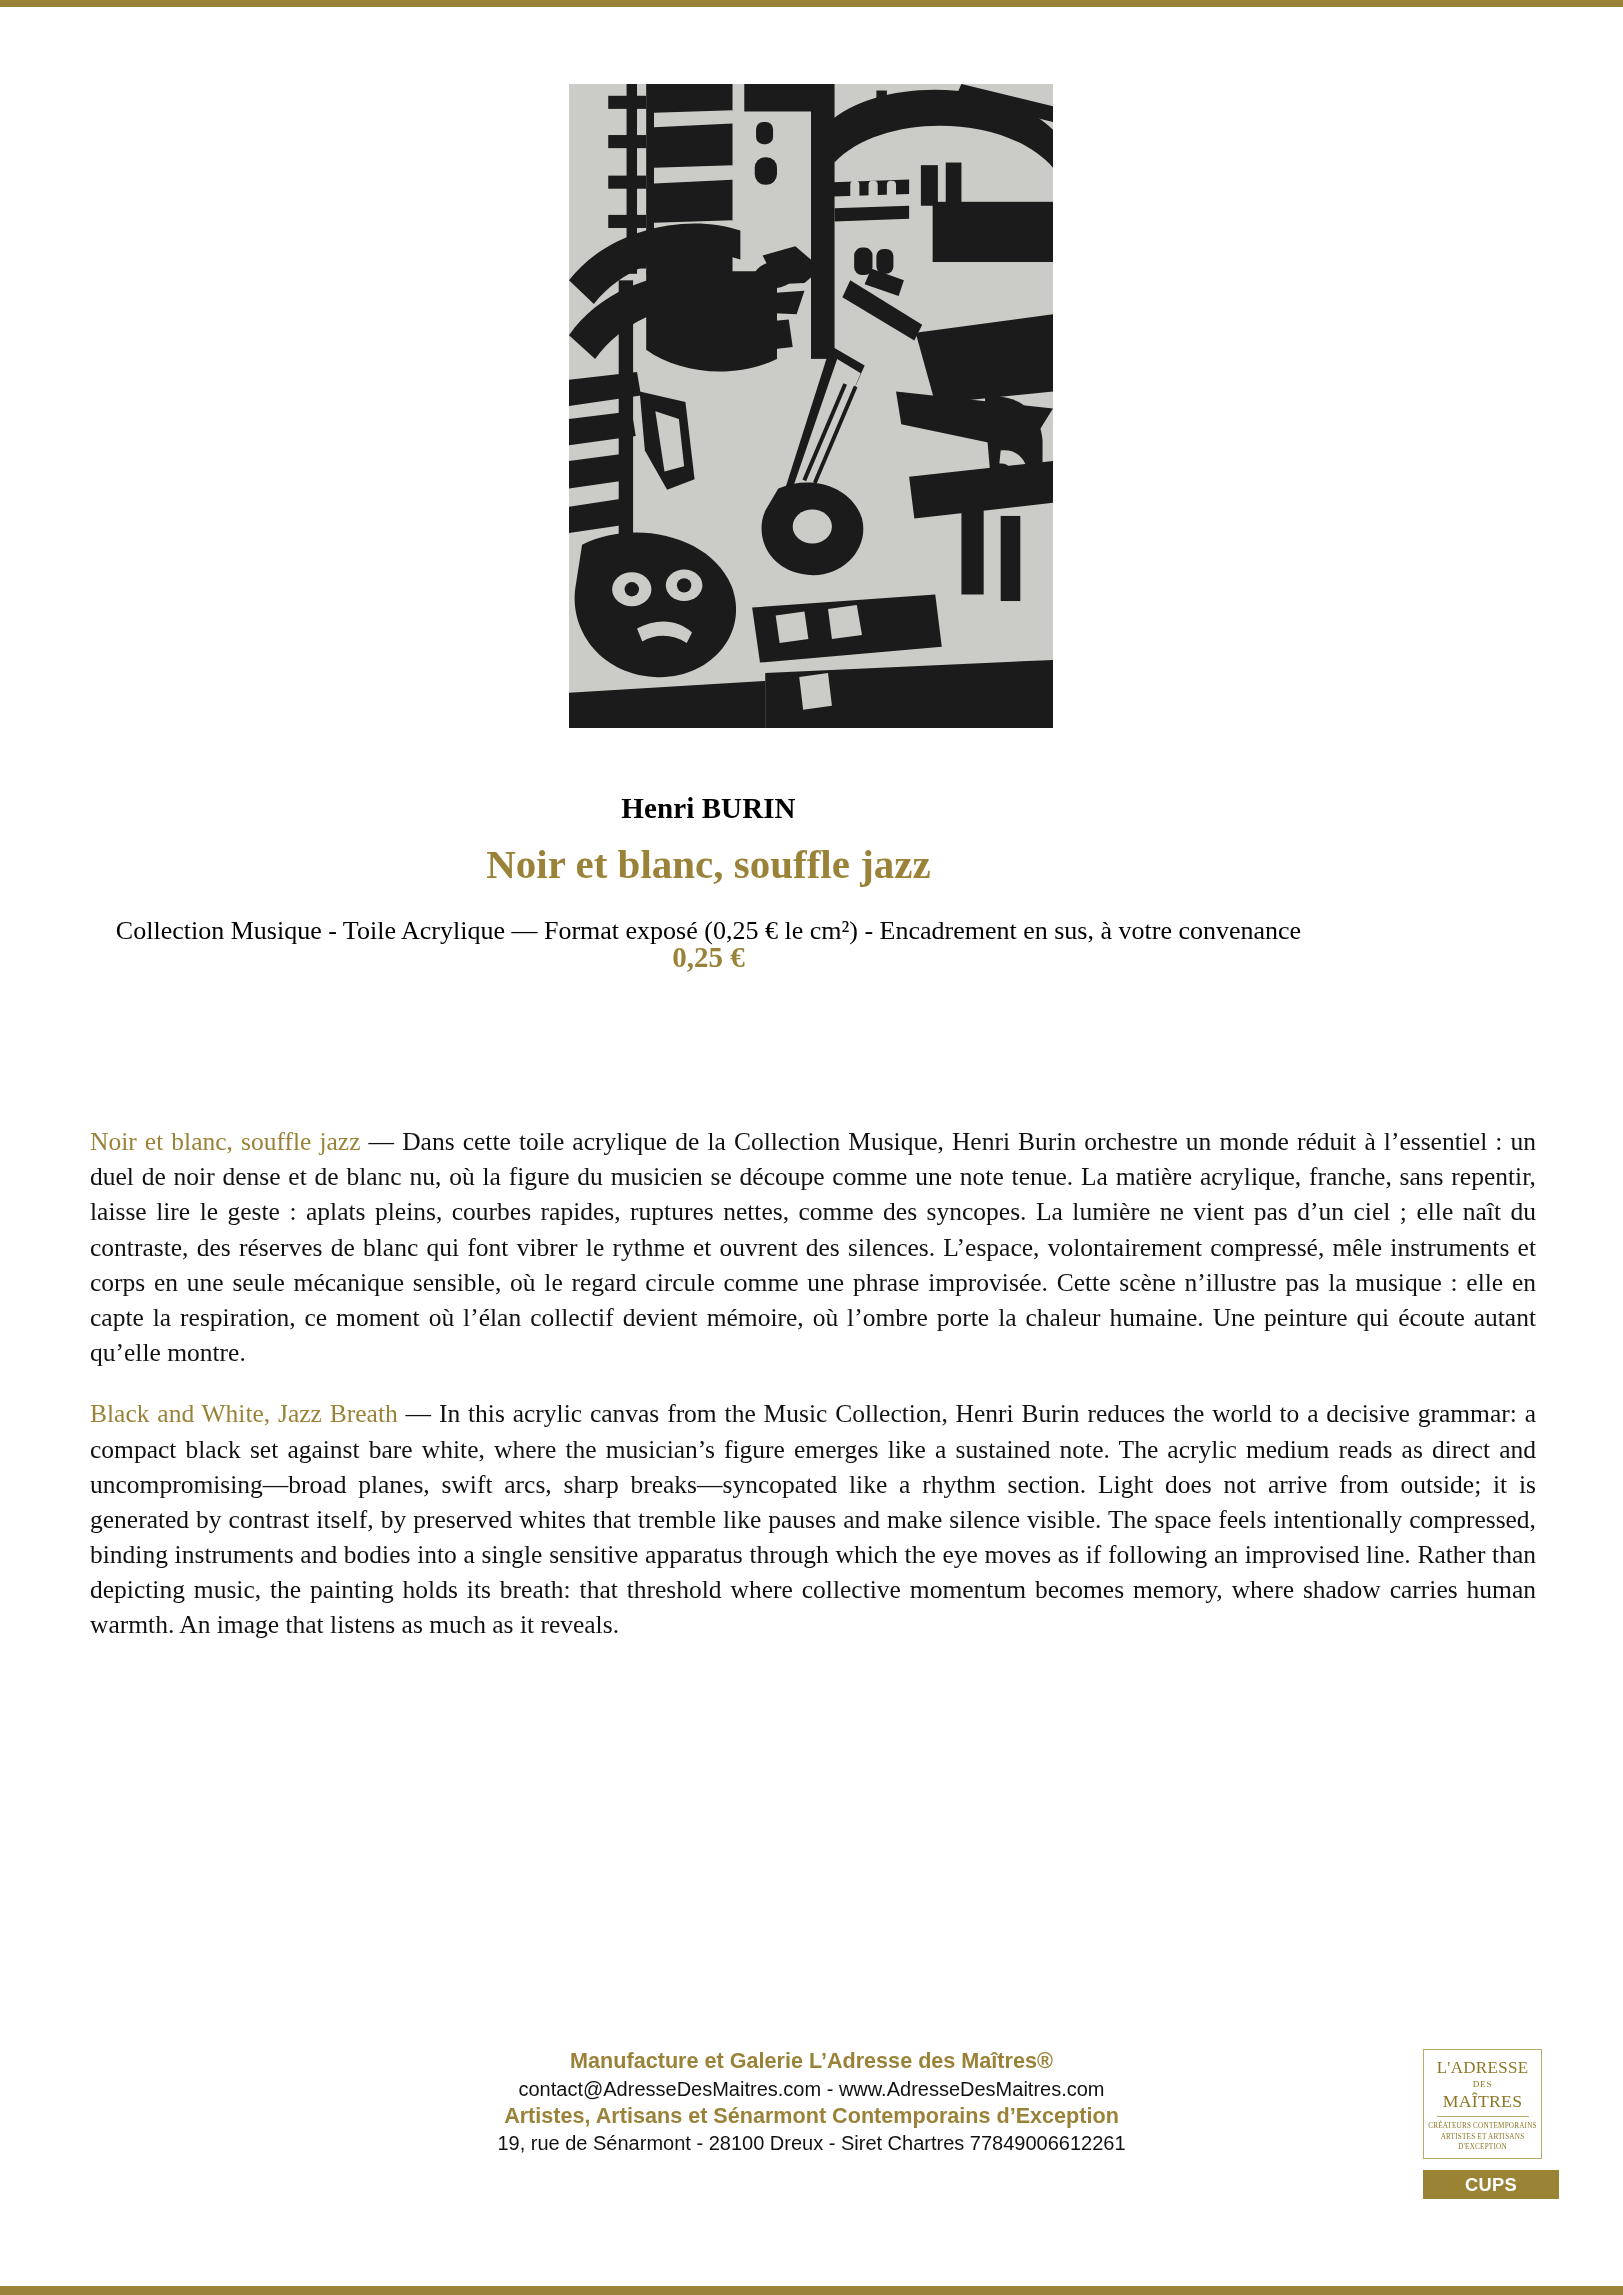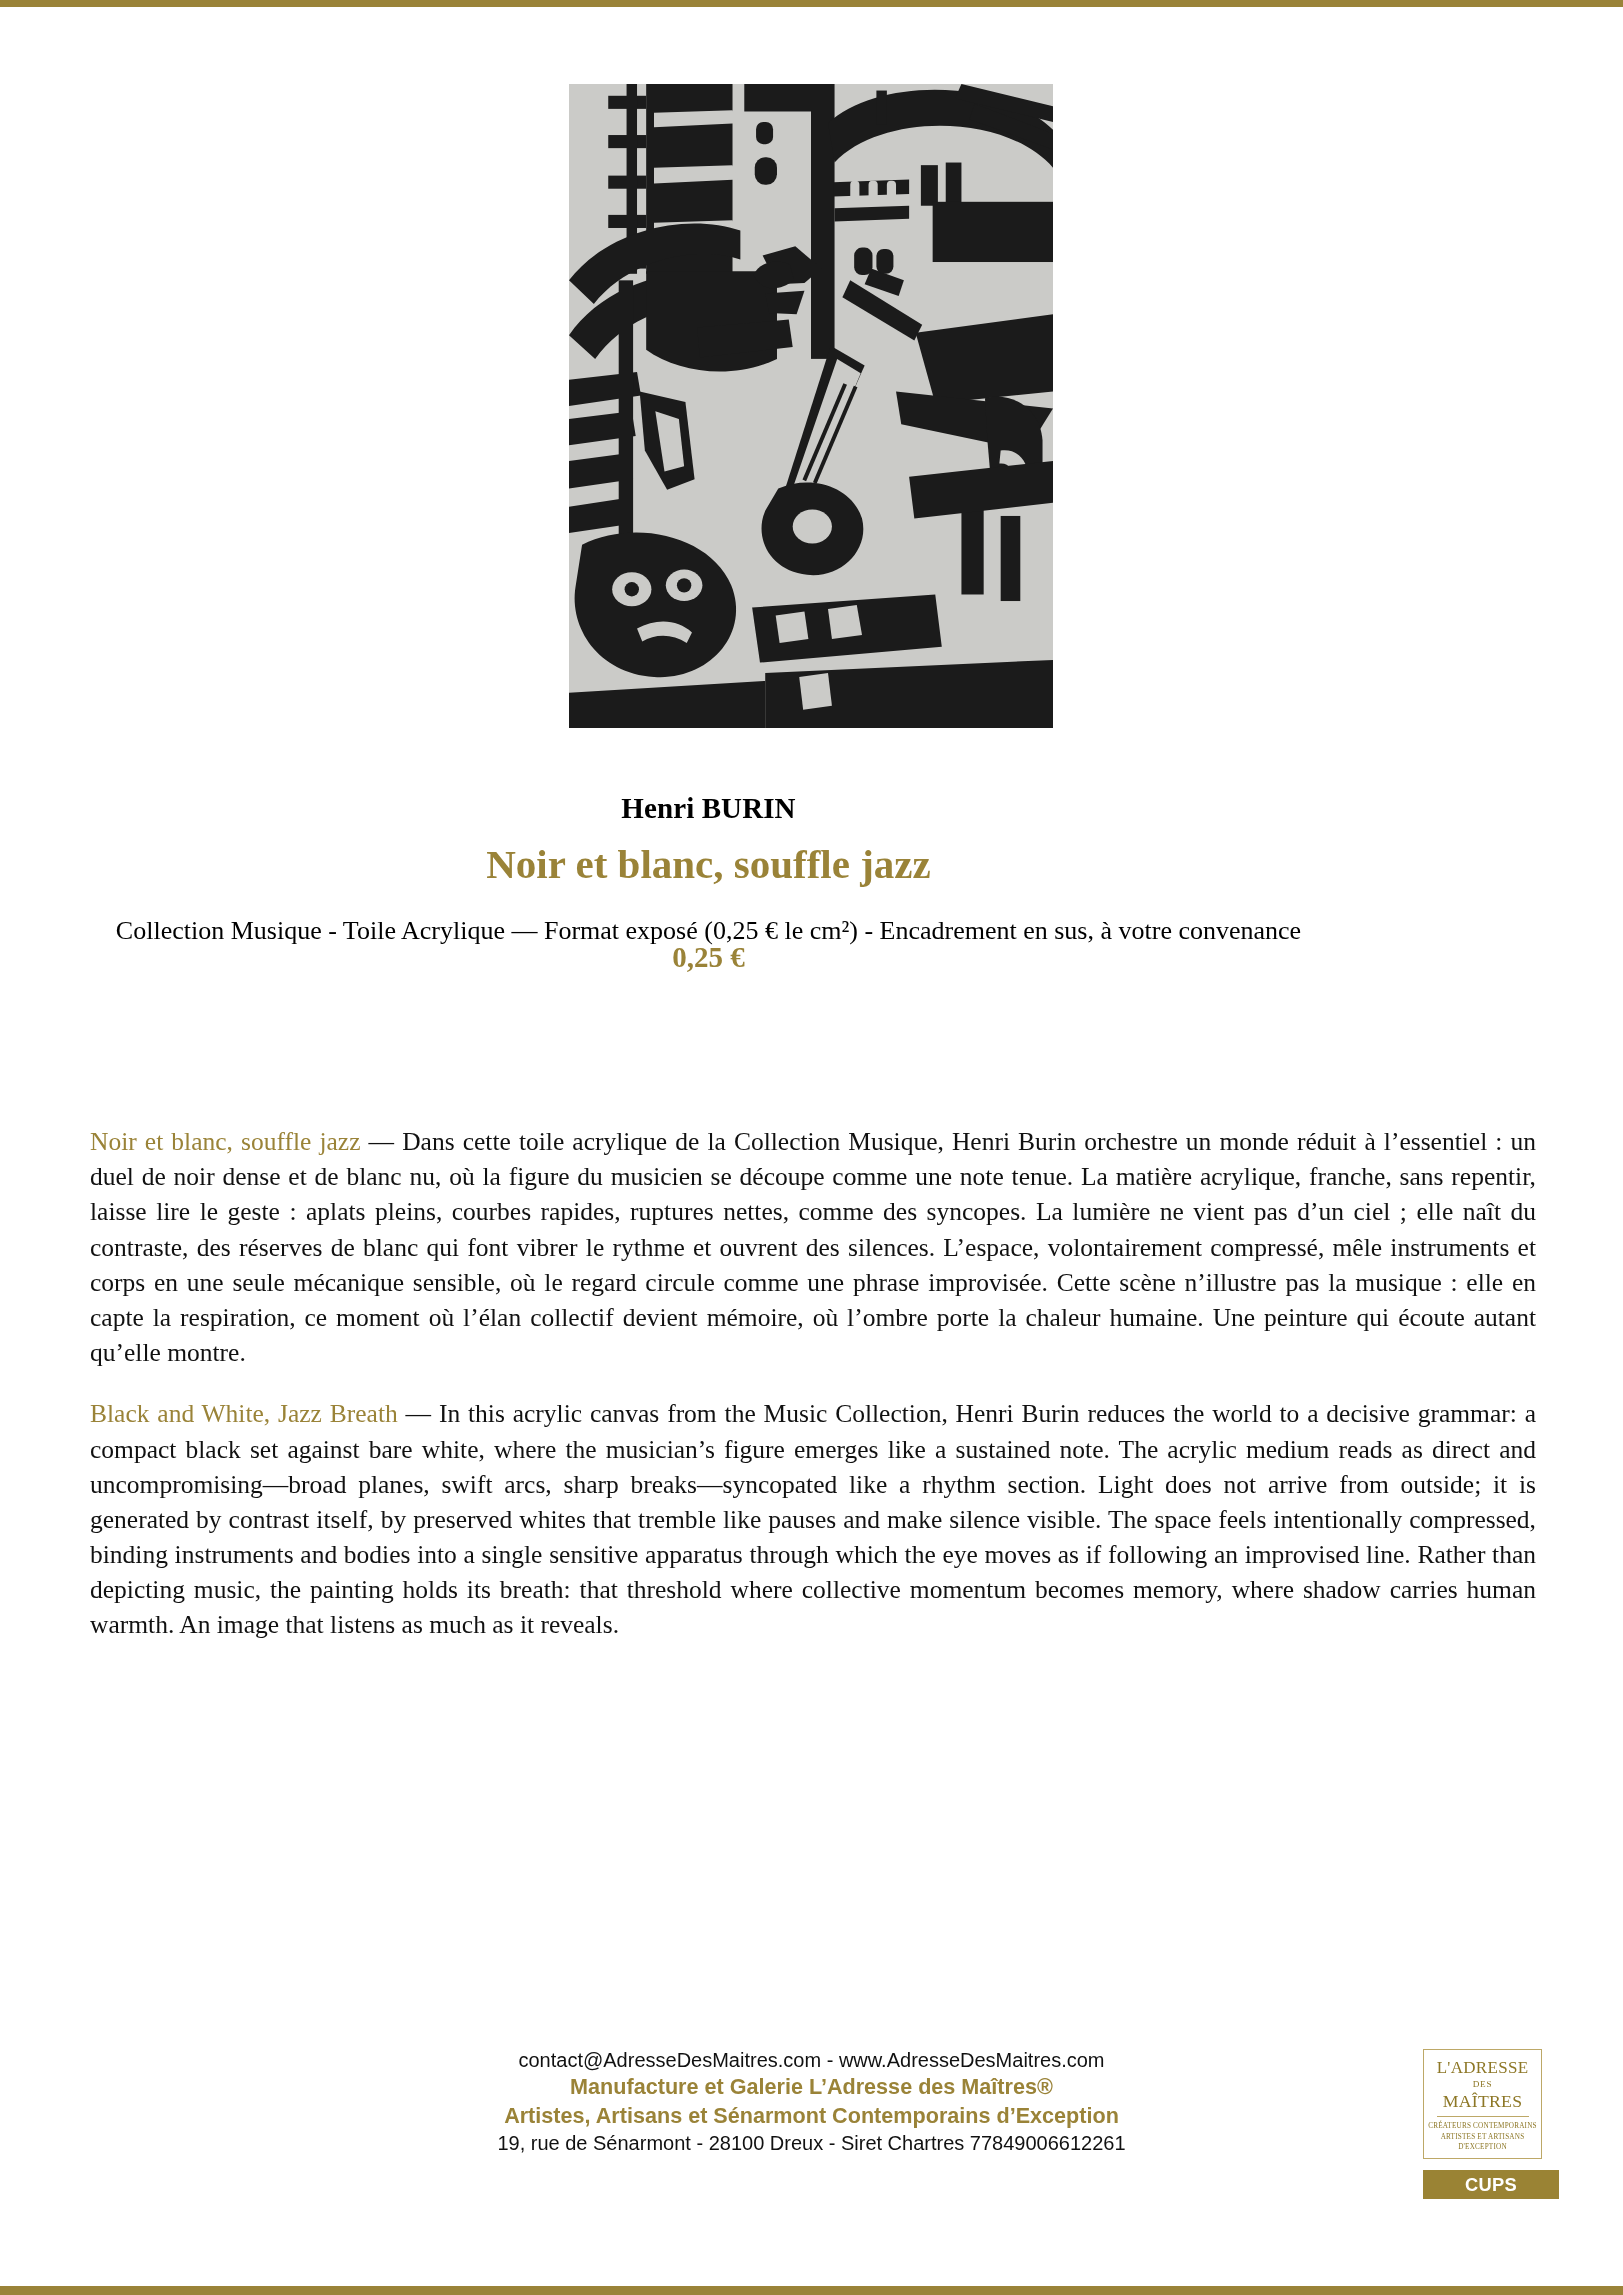--- a/index.html
+++ b/index.html
@@ -281,22 +281,22 @@
 
   <div class="body-col">
 
     <p class="para"><span class="lead">Noir et blanc, souffle jazz</span><span> — </span><span>Dans cette toile acrylique de la Collection Musique, Henri Burin orchestre un monde réduit à l’essentiel : un duel de noir dense et de blanc nu, où la figure du musicien se découpe comme une note tenue. La matière acrylique, franche, sans repentir, laisse lire le geste : aplats pleins, courbes rapides, ruptures nettes, comme des syncopes. La lumière ne vient pas d’un ciel ; elle naît du contraste, des réserves de blanc qui font vibrer le rythme et ouvrent des silences. L’espace, volontairement compressé, mêle instruments et corps en une seule mécanique sensible, où le regard circule comme une phrase improvisée. Cette scène n’illustre pas la musique : elle en capte la respiration, ce moment où l’élan collectif devient mémoire, où l’ombre porte la chaleur humaine. Une peinture qui écoute autant qu’elle montre.</span></p>
 
     <p class="para"><span class="lead">Black and White, Jazz Breath</span><span> — </span><span>In this acrylic canvas from the Music Collection, Henri Burin reduces the world to a decisive grammar: a compact black set against bare white, where the musician’s figure emerges like a sustained note. The acrylic medium reads as direct and uncompromising—broad planes, swift arcs, sharp breaks—syncopated like a rhythm section. Light does not arrive from outside; it is generated by contrast itself, by preserved whites that tremble like pauses and make silence visible. The space feels intentionally compressed, binding instruments and bodies into a single sensitive apparatus through which the eye moves as if following an improvised line. Rather than depicting music, the painting holds its breath: that threshold where collective momentum becomes memory, where shadow carries human warmth. An image that listens as much as it reveals.</span></p>
 
   </div>
 
   <div class="footer">
+    <div class="footer-line f-gold">Manufacture et Galerie L’Adresse des Maîtres®</div>
     <div class="footer-line f-black">contact@AdresseDesMaitres.com - www.AdresseDesMaitres.com</div>
-    <div class="footer-line f-gold">Manufacture et Galerie L’Adresse des Maîtres®</div>
     <div class="footer-line f-gold">Artistes, Artisans et Sénarmont Contemporains d’Exception</div>
     <div class="footer-line f-black">19, rue de Sénarmont - 28100 Dreux - Siret Chartres 77849006612261</div>
   </div>
 
   <div class="logo-area">
     <div class="logo-box">
       <div class="logo-l1">L'ADRESSE</div>
       <div class="logo-l2">DES</div>
       <div class="logo-l3">MAÎTRES</div>
       <div class="logo-div"></div>

